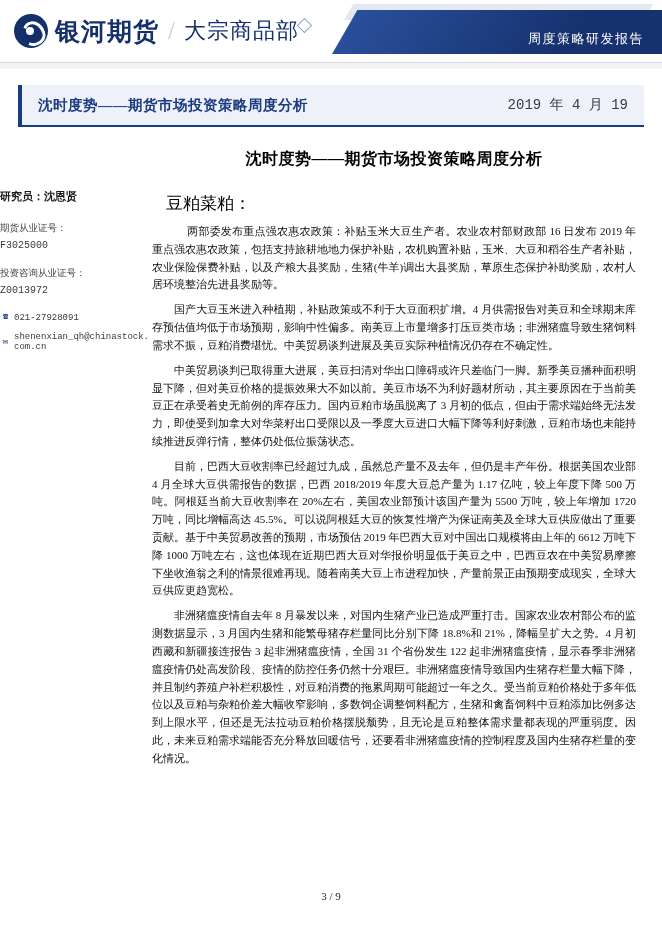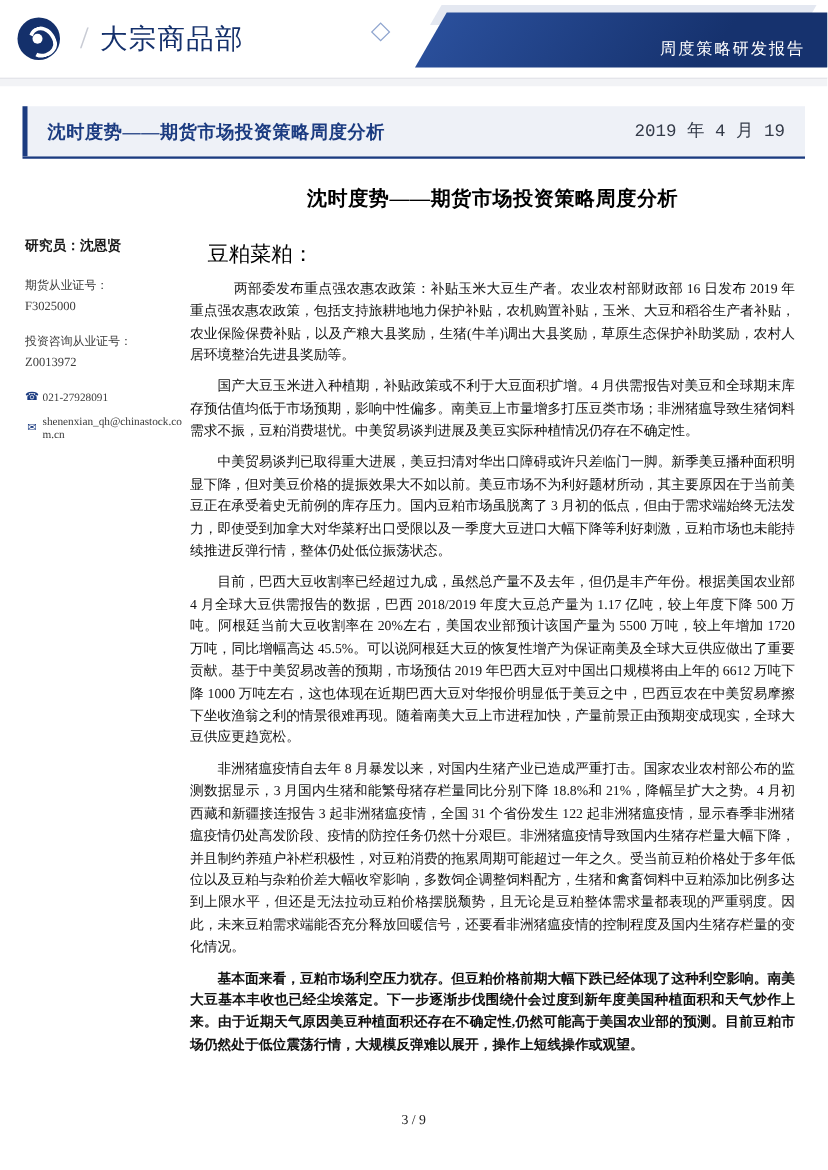--- a/index.html
+++ b/index.html
@@ -175,24 +175,24 @@
 
   
   .content-wrap {
     display: flex;
     margin-top: 22px;
     padding: 0 18px 0 0;
   }
   .sidebar {
     width: 152px;
     flex: 0 0 152px;
-    padding-left: 20px;
+    padding-left: 0;
     padding-top: 40px;
     box-sizing: border-box;
-    font-family: Liberation Serif, serif;
+    font-family: Liberation Mono, monospace;
   }
   .sb-name {
     font-size: 11px;
     font-weight: bold;
     color: #1a1a1a;
     margin-bottom: 18px;
   }
   .sb-label {
     font-size: 9.5px;
     color: #3a3a3a;
@@ -275,20 +275,21 @@
 <body>
 
 <div class="header">
   <div class="header-band">
     <div class="band-shape light"></div>
     <div class="band-shape"></div>
   </div>
   <div class="diamond" style="right:352px;left:auto;"></div>
   <div class="header-inner">
     <div class="logo-mark"></div>
+    <div class="brand-name">银河期货</div>
     <div class="brand-slash">/</div>
     <div class="brand-sub">大宗商品部</div>
   </div>
   <div class="report-type">周度策略研发报告</div>
 </div>
 <div class="header-rule"></div>
 <div class="header-rule2"></div>
 
 <div class="title-strip">
   <div class="accent"></div>
@@ -317,17 +318,16 @@
 
   <div class="article">
     <h1 class="doc-title">沈时度势——期货市场投资策略周度分析</h1>
     <div class="section-head">豆粕菜粕：</div>
 
     <p class="para first">两部委发布重点强农惠农政策：补贴玉米大豆生产者。农业农村部财政部 16 日发布 2019 年重点强农惠农政策，包括支持旅耕地地力保护补贴，农机购置补贴，玉米、大豆和稻谷生产者补贴，农业保险保费补贴，以及产粮大县奖励，生猪(牛羊)调出大县奖励，草原生态保护补助奖励，农村人居环境整治先进县奖励等。</p>
     <p class="para">国产大豆玉米进入种植期，补贴政策或不利于大豆面积扩增。4 月供需报告对美豆和全球期末库存预估值均低于市场预期，影响中性偏多。南美豆上市量增多打压豆类市场；非洲猪瘟导致生猪饲料需求不振，豆粕消费堪忧。中美贸易谈判进展及美豆实际种植情况仍存在不确定性。</p>
     <p class="para">中美贸易谈判已取得重大进展，美豆扫清对华出口障碍或许只差临门一脚。新季美豆播种面积明显下降，但对美豆价格的提振效果大不如以前。美豆市场不为利好题材所动，其主要原因在于当前美豆正在承受着史无前例的库存压力。国内豆粕市场虽脱离了 3 月初的低点，但由于需求端始终无法发力，即使受到加拿大对华菜籽出口受限以及一季度大豆进口大幅下降等利好刺激，豆粕市场也未能持续推进反弹行情，整体仍处低位振荡状态。</p>
     <p class="para">目前，巴西大豆收割率已经超过九成，虽然总产量不及去年，但仍是丰产年份。根据美国农业部 4 月全球大豆供需报告的数据，巴西 2018/2019 年度大豆总产量为 1.17 亿吨，较上年度下降 500 万吨。阿根廷当前大豆收割率在 20%左右，美国农业部预计该国产量为 5500 万吨，较上年增加 1720 万吨，同比增幅高达 45.5%。可以说阿根廷大豆的恢复性增产为保证南美及全球大豆供应做出了重要贡献。基于中美贸易改善的预期，市场预估 2019 年巴西大豆对中国出口规模将由上年的 6612 万吨下降 1000 万吨左右，这也体现在近期巴西大豆对华报价明显低于美豆之中，巴西豆农在中美贸易摩擦下坐收渔翁之利的情景很难再现。随着南美大豆上市进程加快，产量前景正由预期变成现实，全球大豆供应更趋宽松。</p>
     <p class="para">非洲猪瘟疫情自去年 8 月暴发以来，对国内生猪产业已造成严重打击。国家农业农村部公布的监测数据显示，3 月国内生猪和能繁母猪存栏量同比分别下降 18.8%和 21%，降幅呈扩大之势。4 月初西藏和新疆接连报告 3 起非洲猪瘟疫情，全国 31 个省份发生 122 起非洲猪瘟疫情，显示春季非洲猪瘟疫情仍处高发阶段、疫情的防控任务仍然十分艰巨。非洲猪瘟疫情导致国内生猪存栏量大幅下降，并且制约养殖户补栏积极性，对豆粕消费的拖累周期可能超过一年之久。受当前豆粕价格处于多年低位以及豆粕与杂粕价差大幅收窄影响，多数饲企调整饲料配方，生猪和禽畜饲料中豆粕添加比例多达到上限水平，但还是无法拉动豆粕价格摆脱颓势，且无论是豆粕整体需求量都表现的严重弱度。因此，未来豆粕需求端能否充分释放回暖信号，还要看非洲猪瘟疫情的控制程度及国内生猪存栏量的变化情况。</p>
-    <p class="para bold">基本面来看，豆粕市场利空压力犹存。但豆粕价格前期大幅下跌已经体现了这种利空影响。南美大豆基本丰收也已经尘埃落定。下一步逐渐步伐围绕什会过度到新年度美国种植面积和天气炒作上来。由于近期天气原因美豆种植面积还存在不确定性,仍然可能高于美国农业部的预测。目前豆粕市场仍然处于低位震荡行情，大规模反弹难以展开，操作上短线操作或观望。</p>
   </div>
 </div>
 
 <div class="footer">3 / 9</div>
 
 </body></html>

